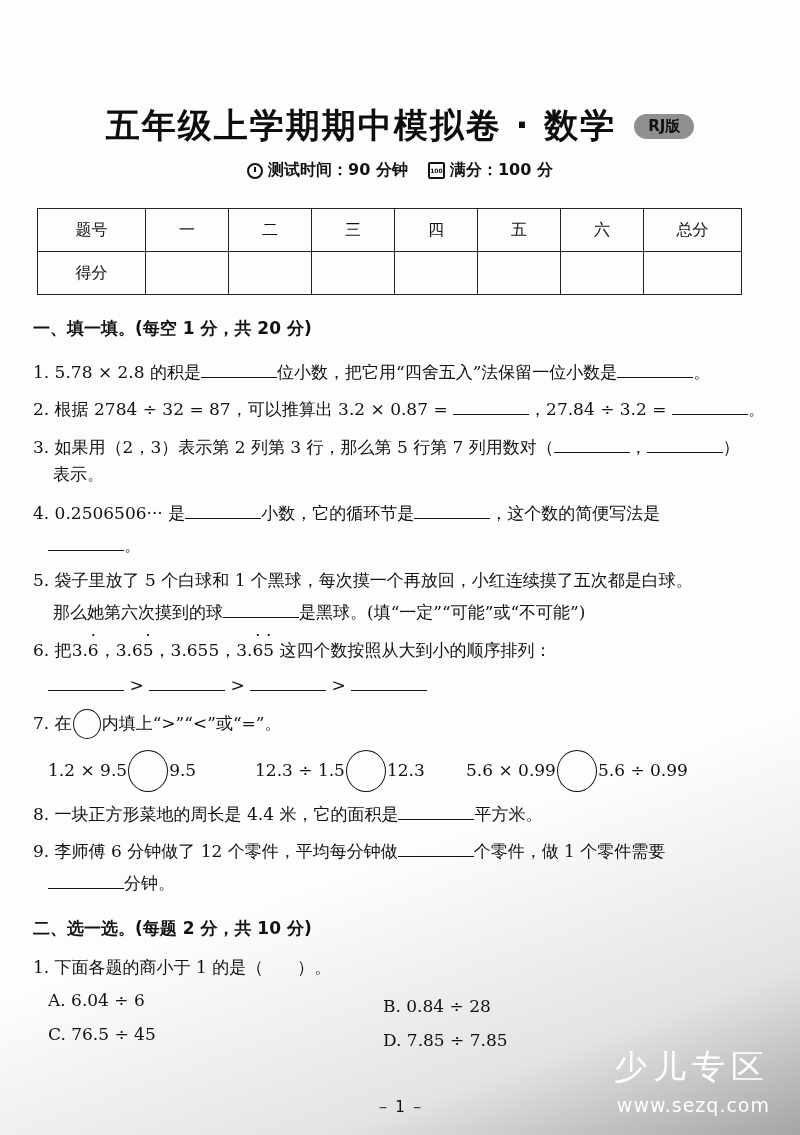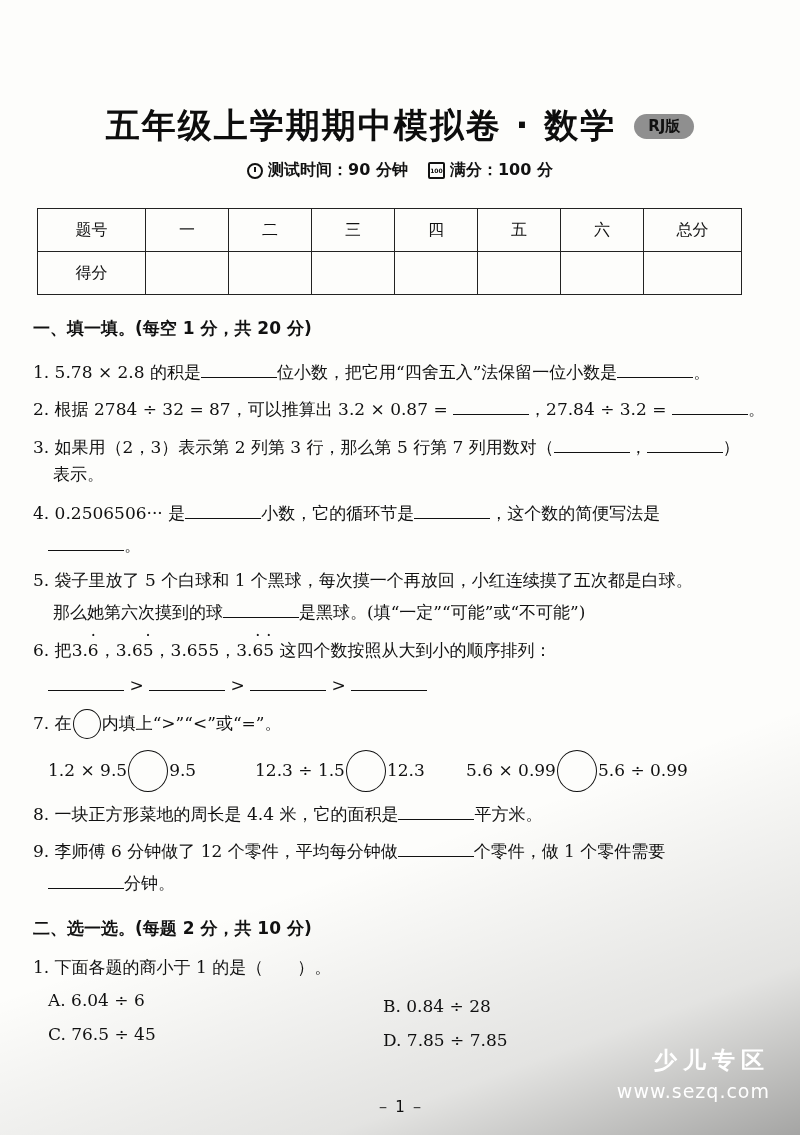--- a/index.html
+++ b/index.html
@@ -74,21 +74,21 @@
   }
   .opt { position: absolute; white-space: nowrap; font-size: 17px; }
   .page-num {
     position: absolute; left: 0; top: 1098px; width: 800px; text-align: center;
     font-family: "DejaVu Sans", sans-serif; font-size: 15px;
   }
   .watermark {
     position: absolute; right: 30px; top: 1045px; text-align: right; color: #fff;
     font-family: "DejaVu Sans", sans-serif;
   }
-  .wm-name { font-size: 23px; font-weight: 700; letter-spacing: 6px; }
+  .wm-name { font-size: 33px; font-weight: 400; letter-spacing: 6px; }
   .wm-url { font-size: 19px; letter-spacing: 1px; margin-top: 4px; }
 </style>
 </head>
 <body>
 
 <div class="title-row">
   <span class="title">五年级上学期期中模拟卷 · 数学</span>
   <span class="badge">RJ版</span>
 </div>
 

